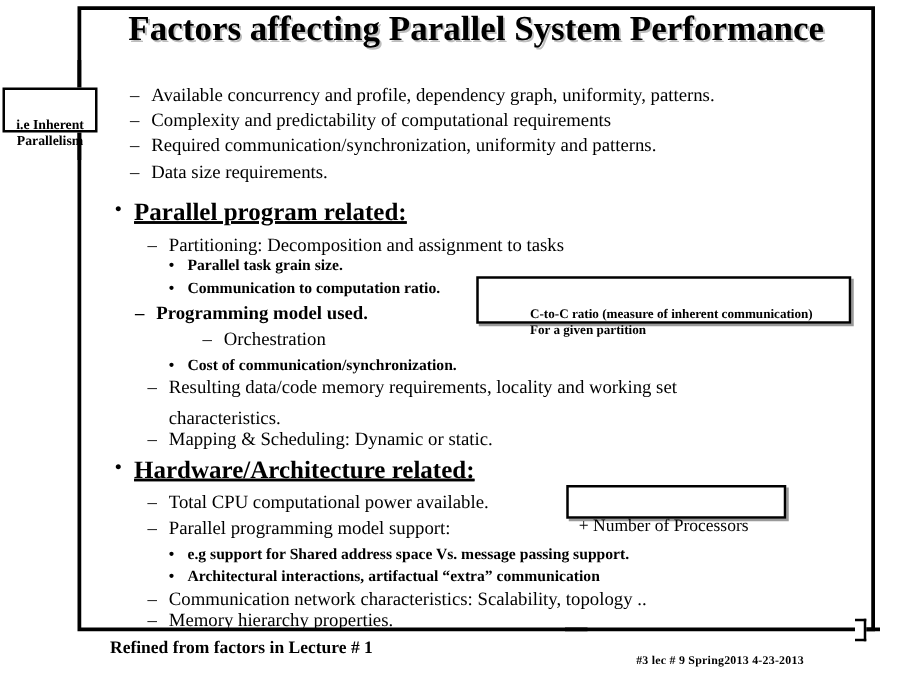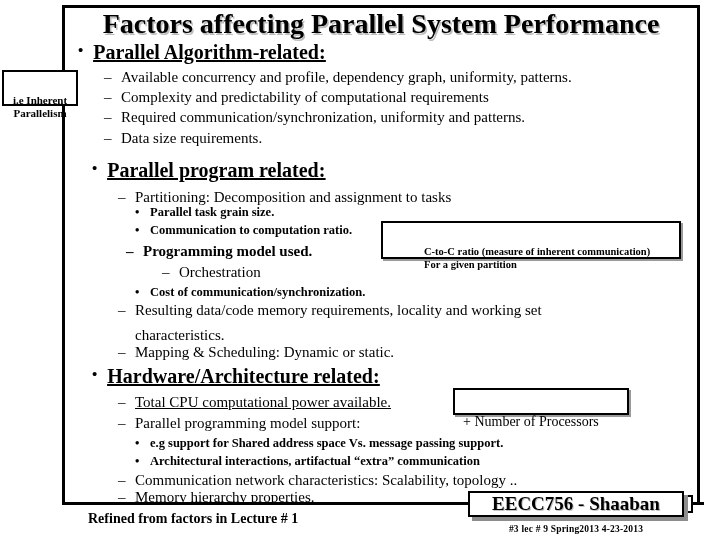--- a/index.html
+++ b/index.html
@@ -220,23 +220,20 @@
 </style>
 </head>
 <body>
 
 <div class="slide">
 
   <div class="frame"></div>
 
   <div class="title">Factors affecting Parallel System Performance</div>
 
-  <div class="row lvl1" style="left:78px; top:42px;">
-    <span class="bullet">•</span><span class="txt">Parallel Algorithm-related:</span>
-  </div>
 
   <div class="connector" id="conn-v"></div>
 
   <div class="box" id="inherent-box">
     <div class="box-inner">
       <div>i.e Inherent</div>
       <div>Parallelism</div>
     </div>
   </div>
 
@@ -268,21 +265,21 @@
     <span class="dot">•</span><span>Communication to computation ratio.</span>
   </div>
 
   <div class="box" id="ctoc-box">
     <div class="box-inner">
       <div>C-to-C ratio (measure of inherent communication)</div>
       <div>For a given partition</div>
     </div>
   </div>
 
-  <div class="row lvl2 bold" style="left:126px; top:244px;">
+  <div class="row lvl2 bold" style="left:108px; top:244px;">
     <span class="dash">–</span><span>Programming model used.</span>
   </div>
   <div class="row lvl2" style="left:118px; top:265px;margin-left:44px;">
     <span class="dash">–</span><span>Orchestration</span>
   </div>
   <div class="row lvl3" style="left:135px; top:286px;">
     <span class="dot">•</span><span>Cost of communication/synchronization.</span>
   </div>
   <div class="row lvl2" style="left:118px; top:303px;">
     <span class="dash">–</span><span>Resulting data/code memory requirements, locality and working set</span>
@@ -291,21 +288,21 @@
     <span>characteristics.</span>
   </div>
   <div class="row lvl2" style="left:118px; top:345px;">
     <span class="dash">–</span><span>Mapping &amp; Scheduling: Dynamic or static.</span>
   </div>
 
   <div class="row lvl1" style="left:92px; top:366px;">
     <span class="bullet">•</span><span class="txt">Hardware/Architecture related:</span>
   </div>
 
-  <div class="row lvl2" style="left:118px; top:395px;text-decoration:underline;">
+  <div class="row lvl2" style="left:118px; top:395px;">
     <span class="dash">–</span><span>Total CPU computational power available.</span>
   </div>
 
   <div class="box" id="processors-box">
     <div class="box-inner">+ Number of Processors</div>
   </div>
 
   <div class="row lvl2" style="left:118px; top:416px;">
     <span class="dash">–</span><span>Parallel programming model support:</span>
   </div>
@@ -320,18 +317,15 @@
   </div>
   <div class="row lvl2" style="left:118px; top:490px;">
     <span class="dash">–</span><span>Memory hierarchy properties.</span>
   </div>
 
   <div class="footer-note">Refined from factors in Lecture # 1</div>
 
   <div class="logo-lead"></div>
   <div class="logo-lead-right"></div>
   <div class="logo-tab"></div>
-  <div class="logo">
-    <div class="logo-text">EECC756 - Shaaban</div>
-  </div>
   <div class="footer-meta">#3  lec # 9   Spring2013  4-23-2013</div>
 
 </div>
 
 </body></html>

